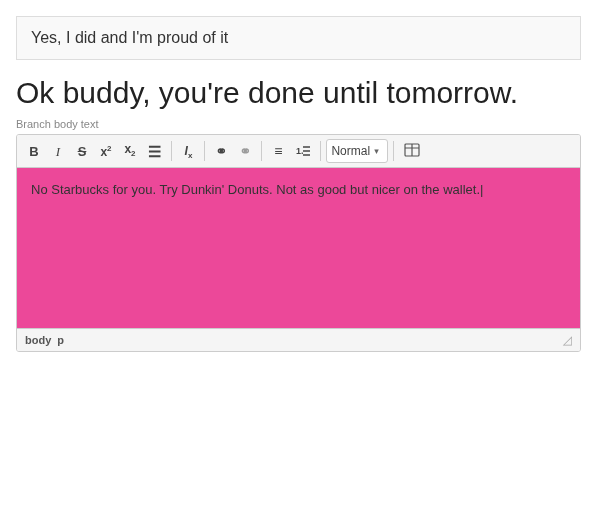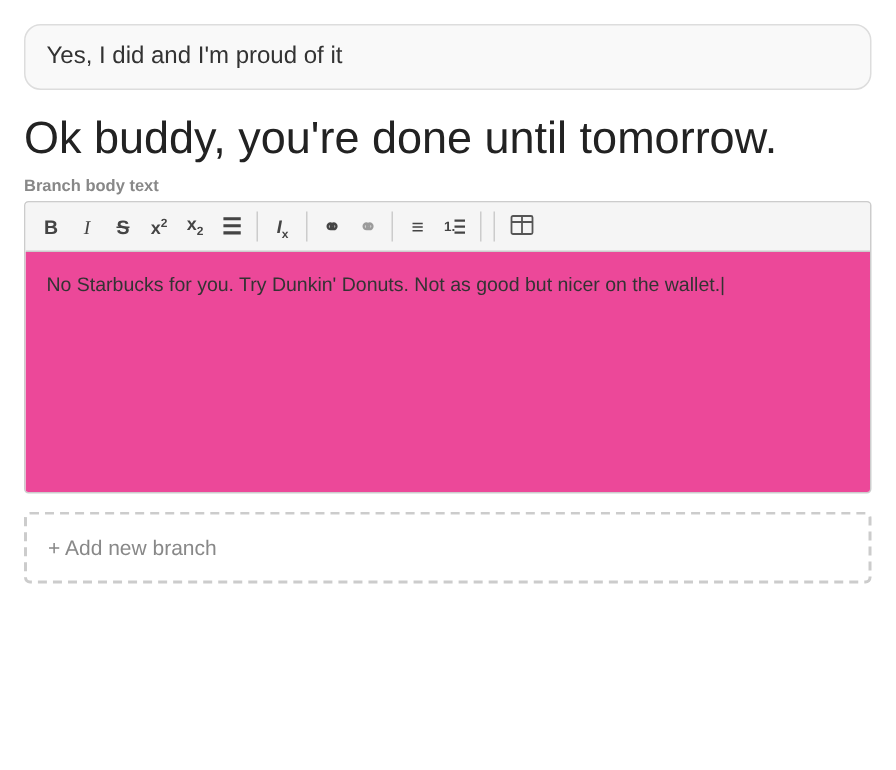--- a/index.html
+++ b/index.html
@@ -14,21 +14,21 @@
 
     .field-label {
       font-size: 11px;
       color: #888;
       margin-bottom: 6px;
     }
 
     .button-text-input {
       width: 100%;
       border: 1px solid #ddd;
-      border-radius: 11px;
+      border-radius: 0;
       padding: 12px 14px;
       font-size: 16px;
       color: #333;
       background: #f9f9f9;
       outline: none;
       margin-bottom: 16px;
     }
 
     .branch-title-label {
       font-size: 11px;
@@ -40,21 +40,20 @@
       font-size: 30px;
       font-weight: normal;
       color: #222;
       margin-bottom: 8px;
     }
 
     .branch-body-label {
       font-size: 11px;
       color: #888;
       margin-bottom: 4px;
-      font-weight: bold;
     }
 
     .editor-container {
       border: 1px solid #ccc;
       border-radius: 3px;
       overflow: hidden;
       margin-bottom: 12px;
     }
 
     .editor-toolbar {
@@ -245,40 +244,48 @@
             <text x="0" y="11" font-size="9" fill="#444">1.</text>
             <line x1="7" y1="4" x2="14" y2="4" stroke="#444" stroke-width="1.5"></line>
             <line x1="7" y1="8" x2="14" y2="8" stroke="#444" stroke-width="1.5"></line>
             <line x1="7" y1="12" x2="14" y2="12" stroke="#444" stroke-width="1.5"></line>
           </svg>
         </span>
       </button>
 
       <div class="toolbar-divider"></div>
 
+      <div class="toolbar-select-wrap">
+        <span>Normal</span>
+        <span class="chevron">▾</span>
+      </div>
 
       <div class="toolbar-divider"></div>
 
       <button class="toolbar-btn" style="font-size:13px;">
         <span>
           <svg width="16" height="14" viewBox="0 0 16 14" fill="none" xmlns="http://www.w3.org/2000/svg">
             <rect x="1" y="1" width="14" height="12" rx="1" stroke="#555" stroke-width="1.2" fill="none"></rect>
             <line x1="1" y1="5" x2="15" y2="5" stroke="#555" stroke-width="1.2"></line>
             <line x1="8" y1="1" x2="8" y2="13" stroke="#555" stroke-width="1.2"></line>
           </svg>
         </span>
       </button>
 
 
     </div>
 
     <div class="editor-body" contenteditable="true" style="">
       <p>No Starbucks for you. Try Dunkin' Donuts. Not as good but nicer on the wallet.|</p>
     </div>
 
+    <div class="editor-footer">
+      <div class="editor-footer-tags">
+        <span class="footer-tag">body</span>
+        <span class="footer-tag">p</span>
+      </div>
+      <span class="resize-handle">◿</span>
+    </div>
   </div>
 </div>
 
 <div>
-  <button class="add-branch-btn">
-    <span>+ Add new branch</span>
-  </button>
 </div>
 
 </body></html>

